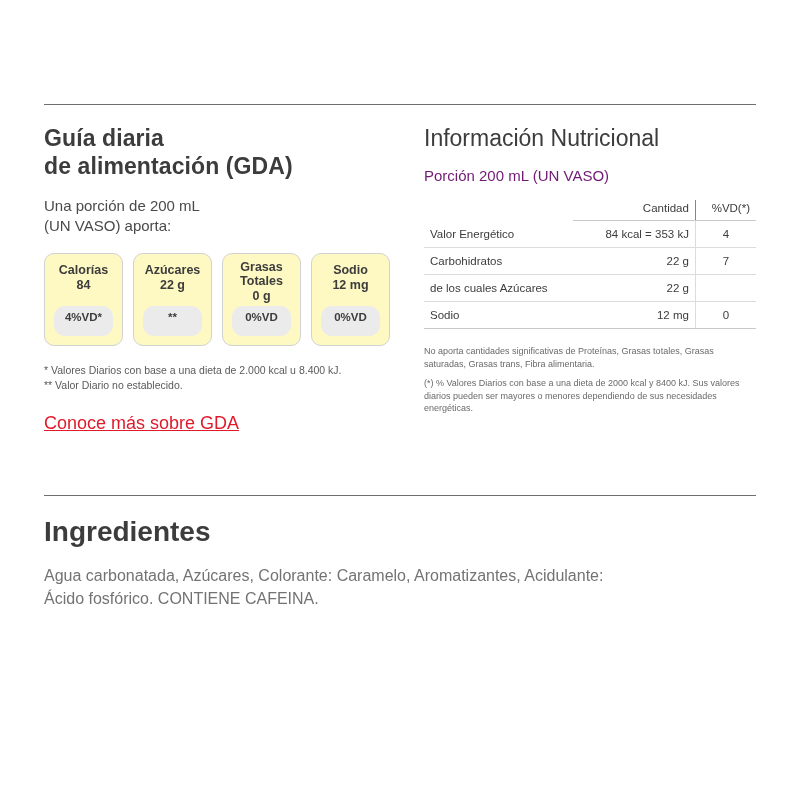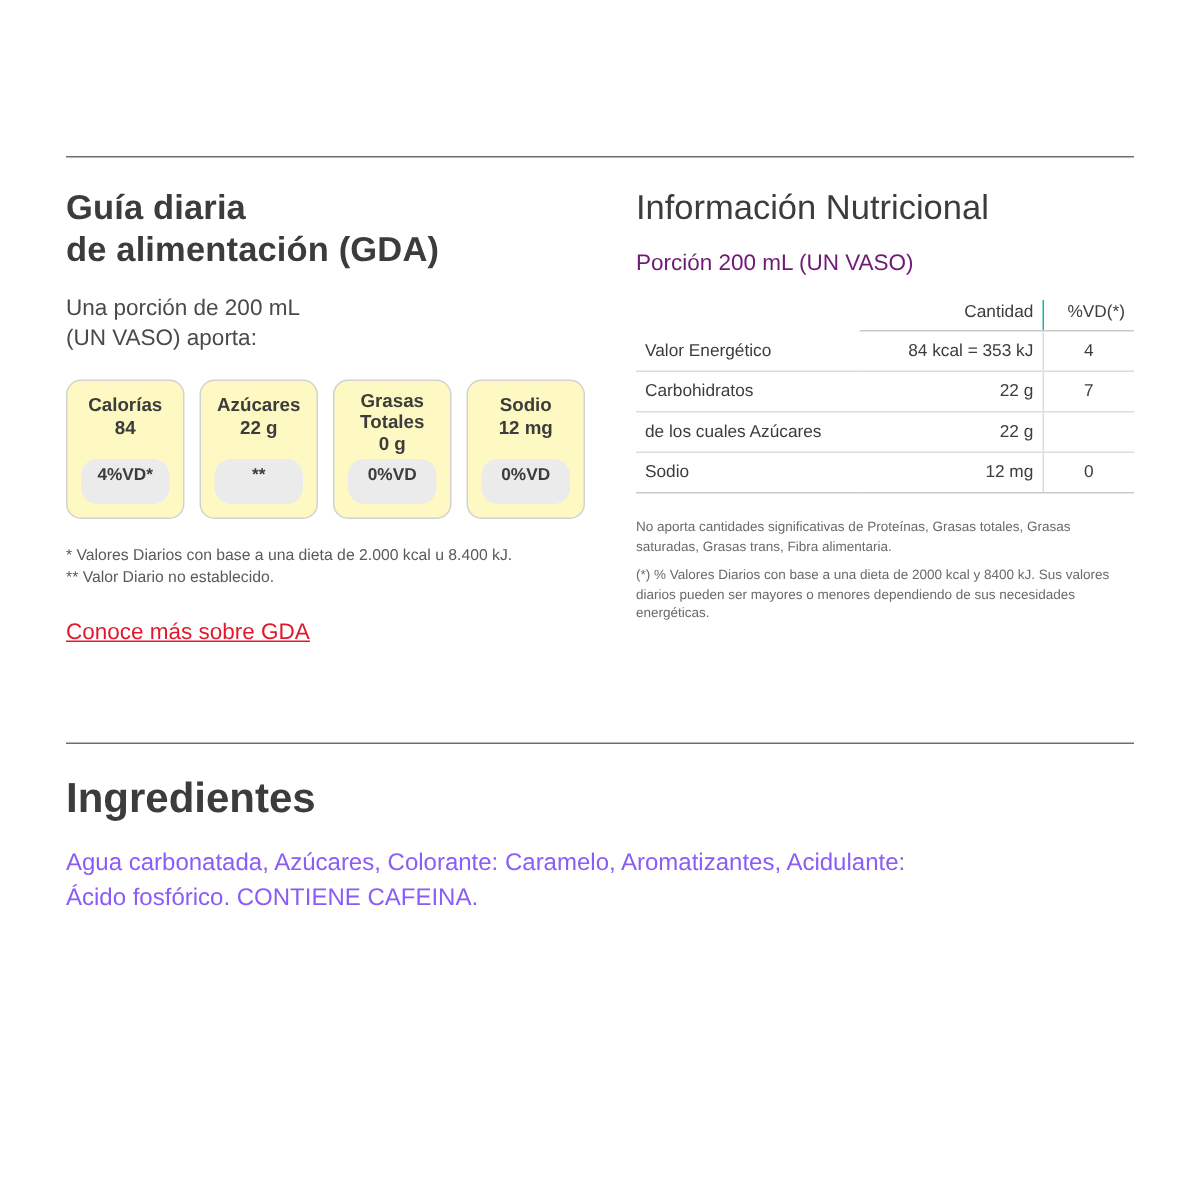--- a/index.html
+++ b/index.html
@@ -107,21 +107,21 @@
 
   .footnotes {
     margin-top: 14px;
     font-size: 10.5px;
     line-height: 15px;
     color: #5a5a5a;
   }
   .gda-link {
     display: inline-block;
     margin-top: 20px;
-    font-size: 15px;
+    font-size: 18px;
     color: #e01a2b;
     text-decoration: underline;
     cursor: pointer;
   }
 
   
   .nut {
     position: absolute;
     left: 424px;
     top: 124px;
@@ -188,21 +188,21 @@
     margin: 0;
     font-size: 28px;
     font-weight: bold;
     line-height: 28px;
     color: #3c3c3c;
   }
   .ingredients .text {
     margin-top: 18px;
     font-size: 16px;
     line-height: 23px;
-    color: #8b5cf6;
+    color: #737373;
     max-width: 690px;
   }
 </style>
 </head>
 <body>
 
 <div class="page">
 
   <div class="rule top"></div>
 

